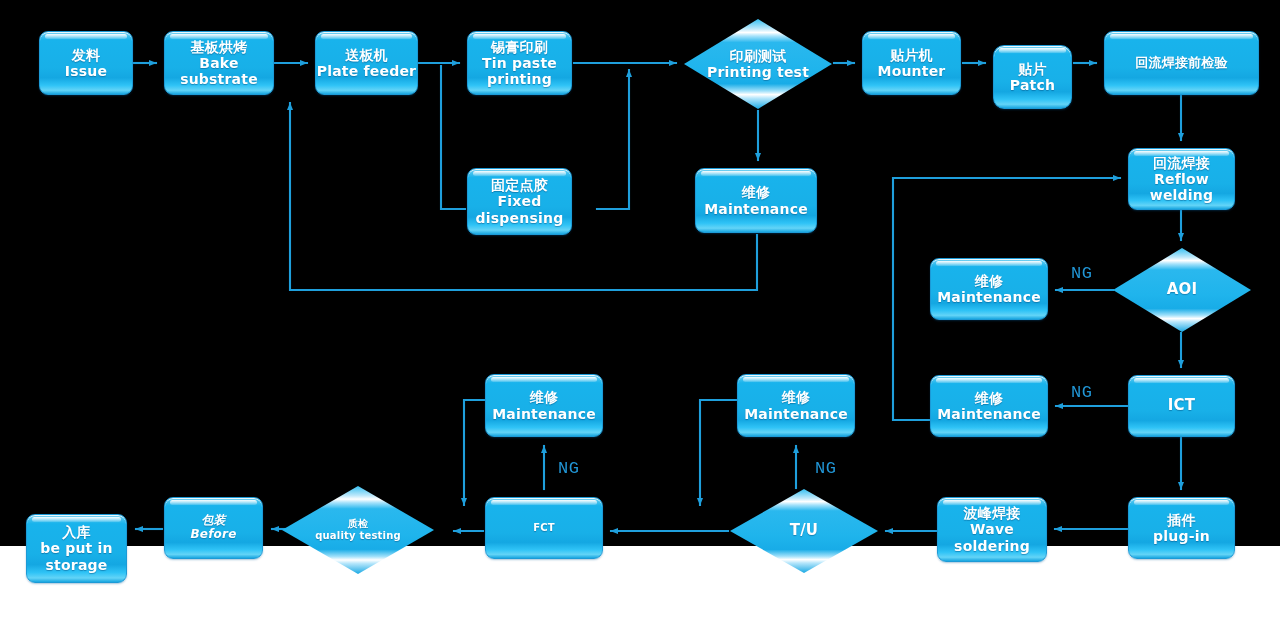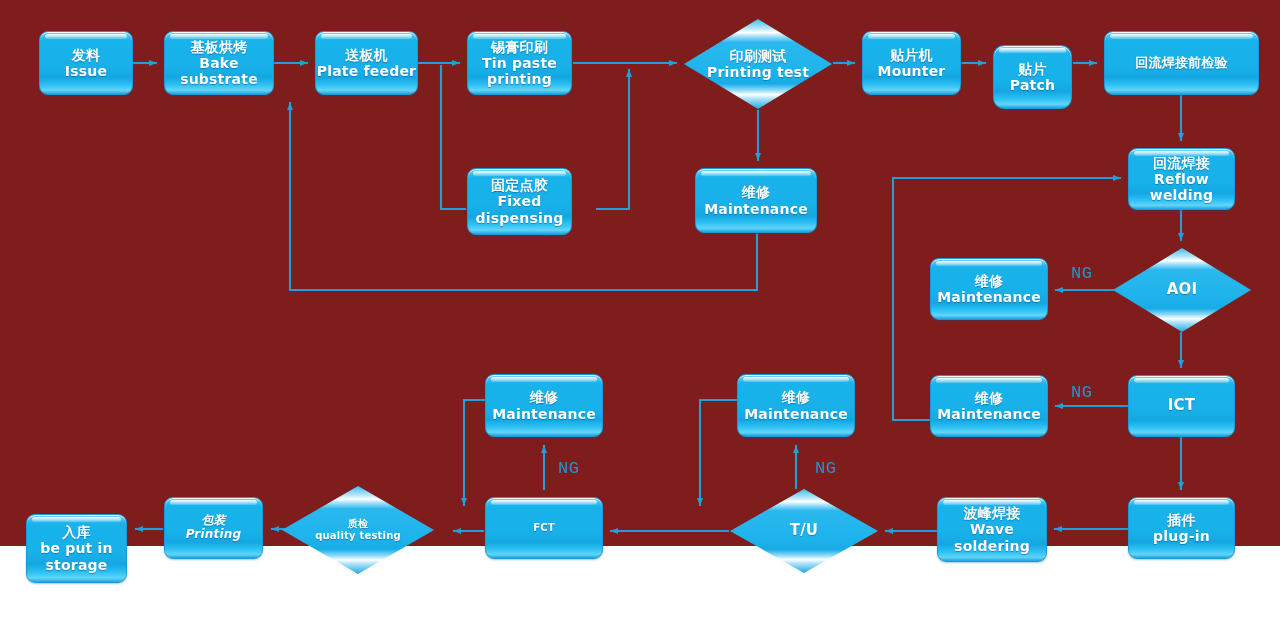--- a/index.html
+++ b/index.html
@@ -1,21 +1,21 @@
 <!DOCTYPE html>
 <html><head>
 <meta charset="utf-8">
 <title>SMT Production Process Flowchart</title>
 <style>
   html,body{margin:0;padding:0;background:#ffffff;}
   body{
     font-family:"DejaVu Sans","Liberation Sans",sans-serif;
     width:1280px;height:617px;overflow:hidden;
   }
-  #canvas{position:relative;width:1280px;height:546px;background:#7f1d1d;}
+  #canvas{position:relative;width:1280px;height:546px;background:#000000;}
 
   
   #wires{position:absolute;left:0;top:0;width:1280px;height:617px;}
 
   
   .node{
     position:absolute;
     box-sizing:border-box;
     display:flex;
     flex-direction:column;
@@ -285,21 +285,21 @@
       <div class="node diamond" style="left: 282px; top: 486px; width: 152px; height: 88px; font-size: 10px;">
         <div class="dshape"></div>
         <div class="lbl">
           <span class="zh">质检</span>
           <span class="en">quality testing</span>
         </div>
       </div>
       <div class="node box" style="left: 164px; top: 497px; width: 99px; height: 62px; font-size: 12px; font-style: italic;">
         <div class="lbl">
           <span class="zh">包装</span>
-          <span class="en">Printing</span>
+          <span class="en">Before</span>
         </div>
       </div>
       <div class="node box" style="left: 26px; top: 514px; width: 101px; height: 69px; font-size: 14px;">
         <div class="lbl">
           <span class="zh">入库</span>
           <span class="en">be put in storage</span>
         </div>
       </div>
     </div>
 

